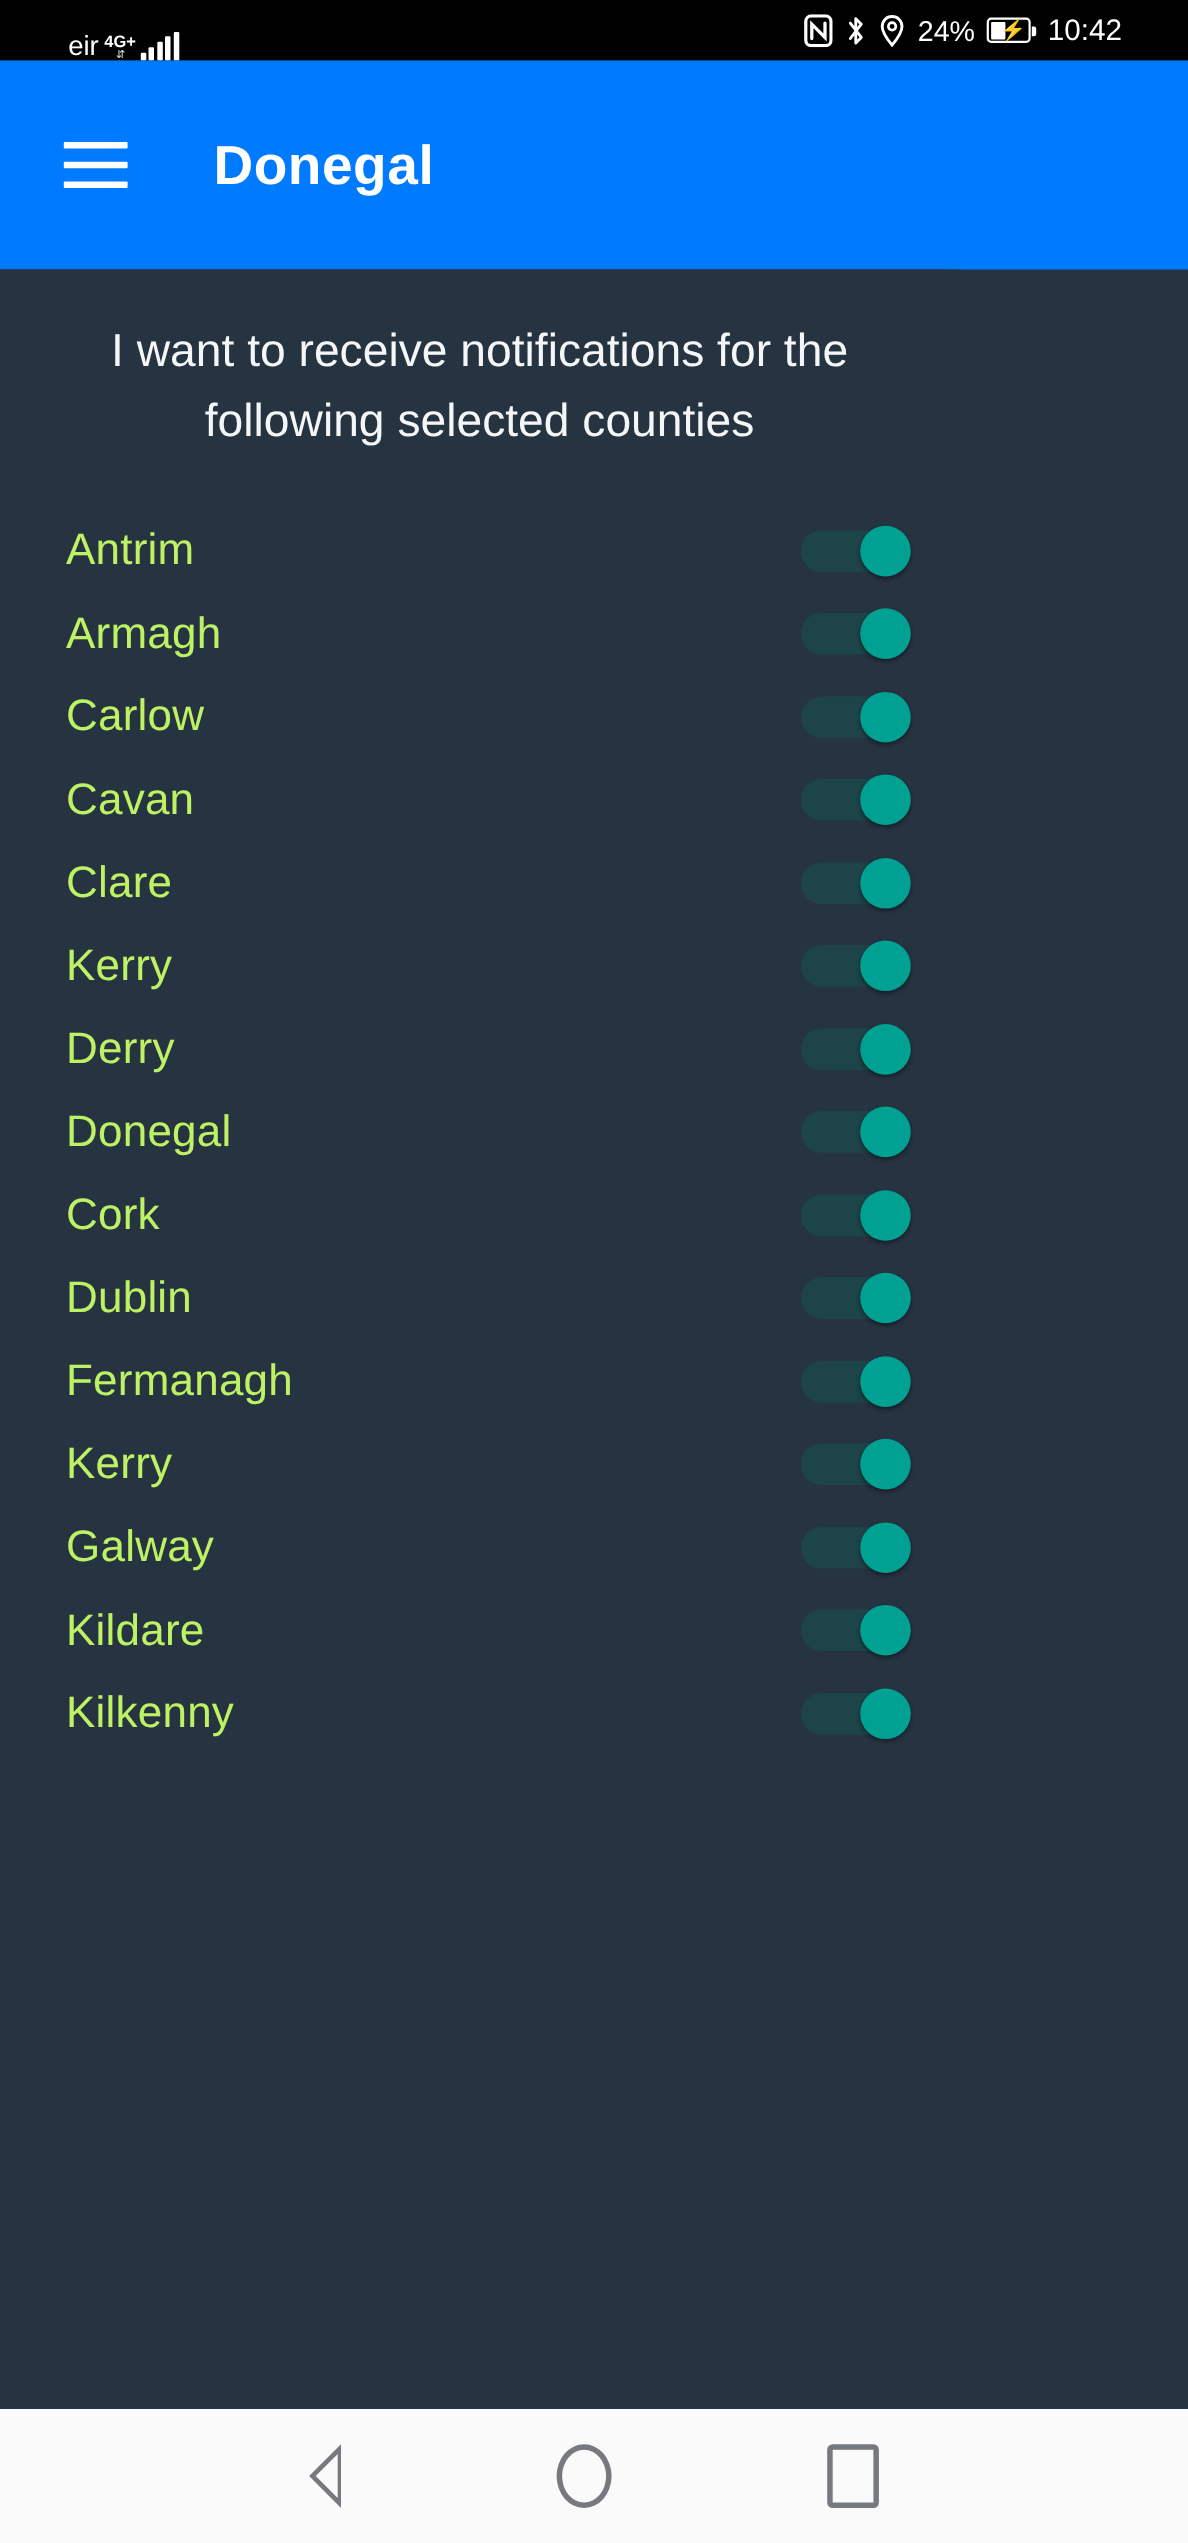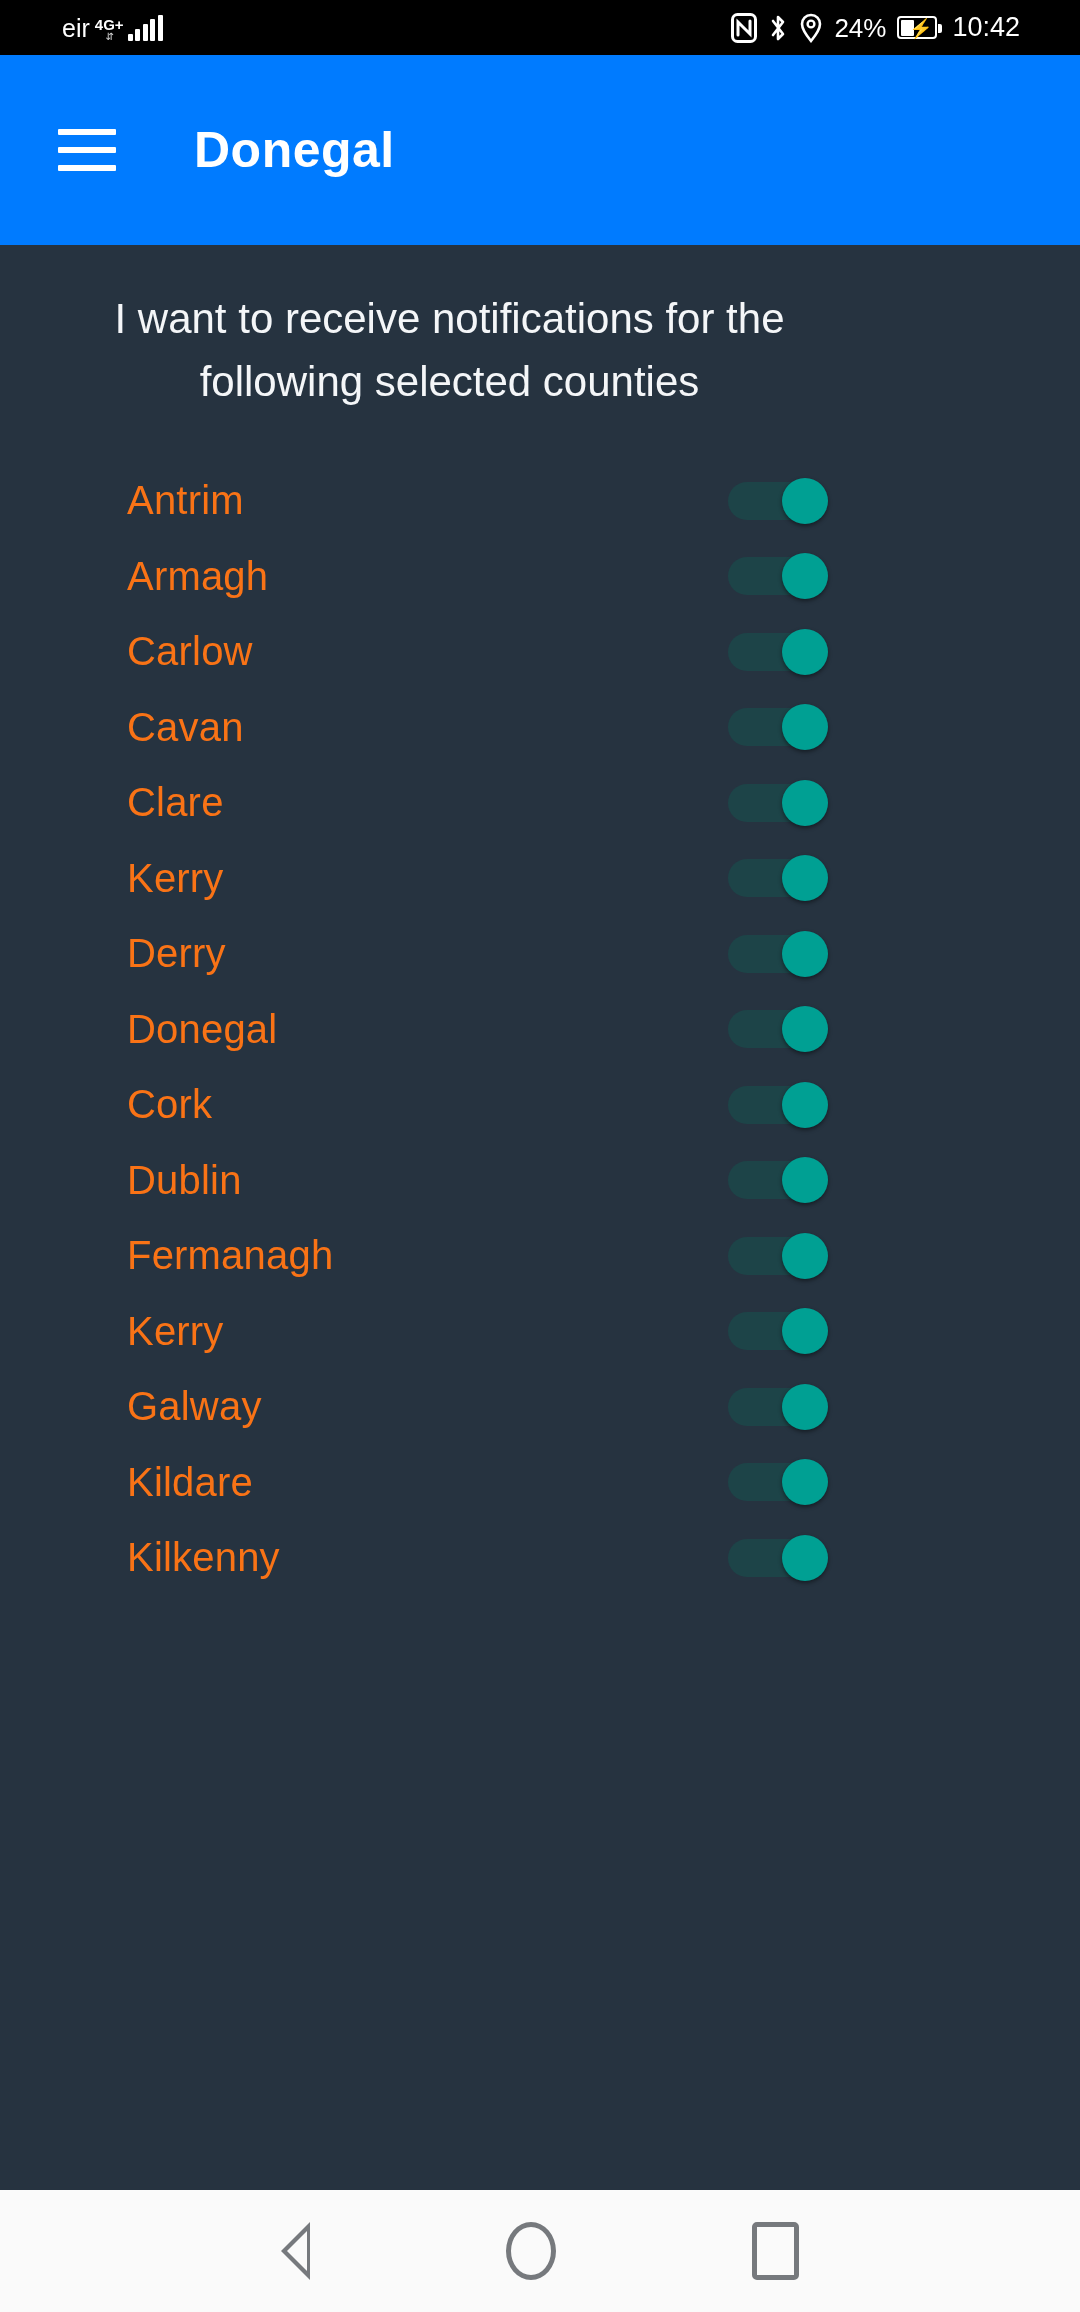--- a/index.html
+++ b/index.html
@@ -7,21 +7,21 @@
   body {
     font-family:"Liberation Sans", sans-serif;
     background:#263340;
     overflow:hidden;
   }
   #phone { position:relative; width:1080px; height:2312px; background:#263340; }
 
   
   .statusbar {
     position:absolute; top:0; left:0; width:1080px; height:55px;
-    background:#000; color:#fff; display:flex; align-items:center;
+    background:#000; color:#fff; display:flex; 
   }
   .sb-left { display:flex; align-items:flex-end; padding-left:62px; gap:3px; }
   .sb-carrier { font-size:25px; line-height:25px; letter-spacing:0px; }
   .sb-gen-wrap { display:flex; flex-direction:column; align-items:center; justify-content:flex-end; margin-left:2px; }
   .sb-gen { font-size:15px; font-weight:bold; line-height:14px; }
   .sb-arrows { font-size:10px; line-height:9px; opacity:.85; letter-spacing:-1px; }
   .bars { display:flex; align-items:flex-end; gap:2.5px; height:26px; margin-left:1px; }
   .bars i { display:block; width:5px; background:#fff; border-radius:1px; }
   .bars i:nth-child(1){height:7px;} .bars i:nth-child(2){height:12px;}
   .bars i:nth-child(3){height:17px;} .bars i:nth-child(4){height:22px;}
@@ -42,32 +42,32 @@
     position:absolute; top:55px; left:0; width:1080px; height:190px;
     background:#007bff; display:flex; align-items:center;
   }
   .hamburger { margin-left:58px; width:58px; height:42px; display:flex; flex-direction:column; justify-content:space-between; cursor:pointer; }
   .hamburger span { display:block; height:6px; background:#fff; border-radius:1px; }
   .appbar-title { margin-left:78px; color:#fff; font-size:50px; font-weight:bold; letter-spacing:.5px; }
 
   
   .content {
     position:absolute; top:245px; left:0; width:872px; height:1945px;
-    background:#263340; overflow:hidden;padding-left:27px;
+    background:#263340; overflow:hidden;
   }
   .lead {
     color:#f4f6f8; font-size:42px; line-height:63px; text-align:center;
     padding:42px 58px 0 58px; font-weight:400;
   }
   .list { margin-top:50px; }
   .row {
     height:75.5px; display:flex; align-items:center;
     padding:0 44px 0 60px;
   }
-  .row-label { color:#f97316; font-size:40px; letter-spacing:.2px;margin-left:40px; }
+  .row-label { color:#bef264; font-size:40px; letter-spacing:.2px; }
   .switch {
     margin-left:auto; position:relative; width:100px; height:46px; cursor:pointer;
   }
   .switch .track {
     position:absolute; left:0; top:4px; width:92px; height:38px;
     background:#1d4448; border-radius:19px;
   }
   .switch .thumb {
     position:absolute; right:0; top:0; width:46px; height:46px; border-radius:50%;
     background:#00a093; box-shadow:0 2px 4px rgba(0,0,0,.45);

